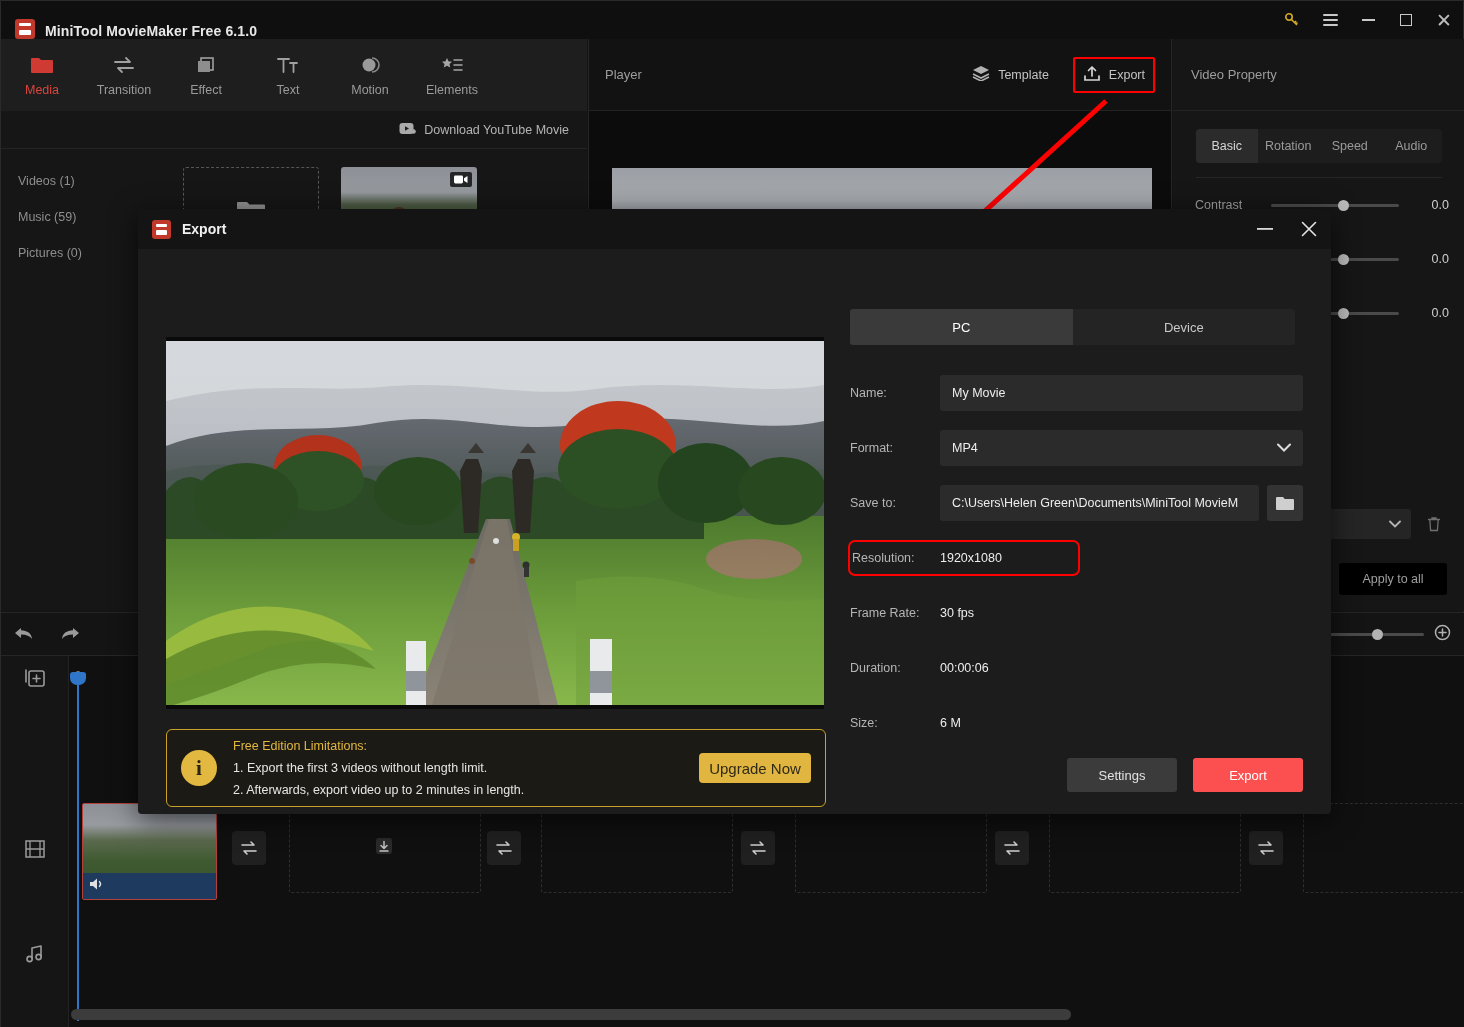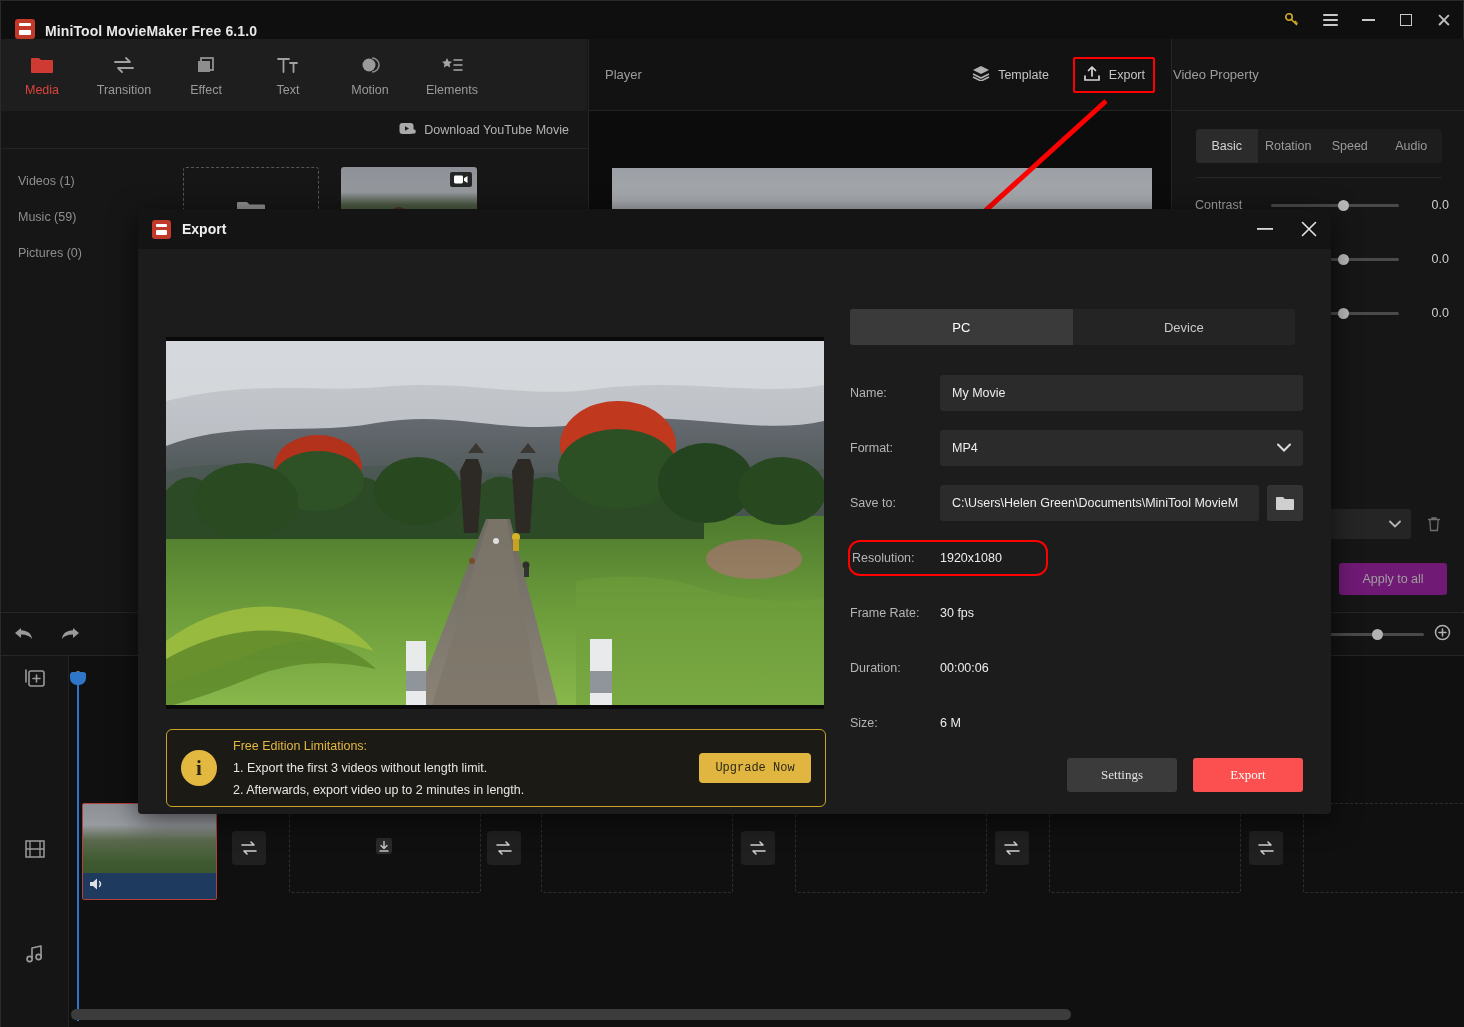--- a/index.html
+++ b/index.html
@@ -126,21 +126,21 @@
   .stage-video {
     position: absolute; left: 23px; top: 57px; width: 540px; height: 60px;
     background: linear-gradient(to bottom,#9ca0a6 0%,#a6a9ad 55%,#8e9299 100%);
   }
 
   
   .prop {
     position: absolute; left: 1172px; top: 38px; width: 292px; height: 572px;
     background: #161616;
   }
-  .prop-head { height: 72px; display: flex; align-items: center; 
+  .prop-head { height: 72px; display: flex; align-items: center; padding-left: 18px;
     color: #9d9d9d; font-size: 13px; border-bottom: 1px solid #232323; }
   .prop-tabs {
     margin: 18px auto 0; width: 246px; height: 34px; background: #1d1d1d; border-radius: 4px;
     display: flex; align-items: center; overflow: hidden;
   }
   .prop-tab { flex: 1; text-align: center; color: #9a9a9a; font-size: 12.5px; line-height: 34px; cursor: pointer;}
   .prop-tab.active { background: #2b2b2b; color: #d4d4d4; }
   .prop-sep { width: 246px; height: 1px; background: #262626; margin: 14px auto 0; }
   .slider-row { display: flex; align-items: center; height: 54px; padding: 0 16px 0 22px; }
   .slider-label { color: #a2a2a2; font-size: 12.5px; width: 76px; flex: none; }
@@ -149,21 +149,21 @@
   .slider-val { width: 40px; text-align: right; color: #cfcfcf; font-size: 12.5px; flex: none;}
   .prop-bottom { position: absolute; left: 0; bottom: 0; width: 100%; padding: 0 18px 16px; }
   .select-row { display: flex; align-items: center; gap: 10px; margin-bottom: 24px; }
   .mini-select {
     flex: 1; height: 30px; background: #252525; border-radius: 3px; color: #b6b6b6;
     font-size: 12.5px; display: flex; align-items: center; padding: 0 10px; cursor: pointer;
   }
   .mini-select .chev { margin-left: auto; }
   .trash-btn { width: 26px; height: 26px; display: flex; align-items: center; justify-content: center; cursor: pointer; }
   .apply-btn {
-    width: 108px; height: 32px; margin-left: auto; background: #701a75; border-radius: 3px;
+    width: 108px; height: 32px; margin-left: auto; background: #000000; border-radius: 3px;
     color: #9f9f9f; font-size: 12.5px; display: flex; align-items: center; justify-content: center;
     cursor: pointer;
   }
   .apply-wrap { display: flex; }
 
   
   .tl-toolbar {
     position: absolute; left: 0; top: 611px; width: 1464px; height: 44px;
     background: #141414; border-top: 1px solid #262626; border-bottom: 1px solid #262626;
     display: flex; align-items: center;
@@ -273,45 +273,44 @@
     white-space: nowrap; overflow: hidden;
   }
   .finput .chev { margin-left: auto; }
   .folder-btn {
     width: 36px; height: 36px; margin-left: 8px; background: #333; border-radius: 3px;
     display: flex; align-items: center; justify-content: center; cursor: pointer; flex: none;
   }
   .irow { display: flex; align-items: center; height: 36px; margin-bottom: 19px; }
   .irow .flabel { width: 90px; }
   .ival { color: #ededed; font-size: 12.5px; }
-  .irow.boxed { border: 2px solid #ff0000; border-radius: 12px; width: 200px; padding-left: 0; margin-left: -2px;}
+  .irow.boxed { border: 2px solid #ff0000; border-radius: 7px; width: 232px; padding-left: 0; margin-left: -2px;}
   .irow.boxed .flabel { padding-left: 2px; }
 
   .notice {
     position: absolute; left: 165px; top: 728px; width: 660px; height: 78px;
     border: 1px solid #c9a227; border-radius: 6px; background: #1c1a14;
     display: flex; align-items: center; padding: 0 14px; z-index: 55;
   }
   .info-circle {
     width: 36px; height: 36px; border-radius: 50%; background: #e3b840; flex: none;
     display: flex; align-items: center; justify-content: center;
     color: #2b2416; font-weight: bold; font-size: 21px; font-family: "Liberation Serif", serif;
     margin-right: 16px;
   }
   .notice-text { display: flex; flex-direction: column; gap: 8px; }
   .nt-head { color: #e3b840; font-size: 12.5px; }
   .nt-line { color: #e6e6e6; font-size: 12.5px; }
   .upgrade {
     margin-left: auto; width: 112px; height: 30px; background: #e0b640; border-radius: 4px;
-    color: #2f2a18; font-size: 12px; display: flex; align-items: center; justify-content: center;
+    color: #2f2a18; font-size: 15px; display: flex; align-items: center; justify-content: center;
     cursor: pointer;
-    font-family: Liberation Mono, monospace;
   }
   .dlg-actions {
-    position: absolute; right: 28px; bottom: 22px; display: flex; gap: 16px; z-index: 55; font-family: Liberation Serif, serif;
+    position: absolute; right: 28px; bottom: 22px; display: flex; gap: 16px; z-index: 55;
   }
   .btn-settings {
     width: 110px; height: 34px; background: #3b3b3b; border-radius: 3px; color: #e2e2e2;
     font-size: 13px; display: flex; align-items: center; justify-content: center; cursor: pointer;
   }
   .btn-export {
     width: 110px; height: 34px; background: #fc5050; border-radius: 3px; color: #fff;
     font-size: 13px; display: flex; align-items: center; justify-content: center; cursor: pointer;
   }
 </style>

